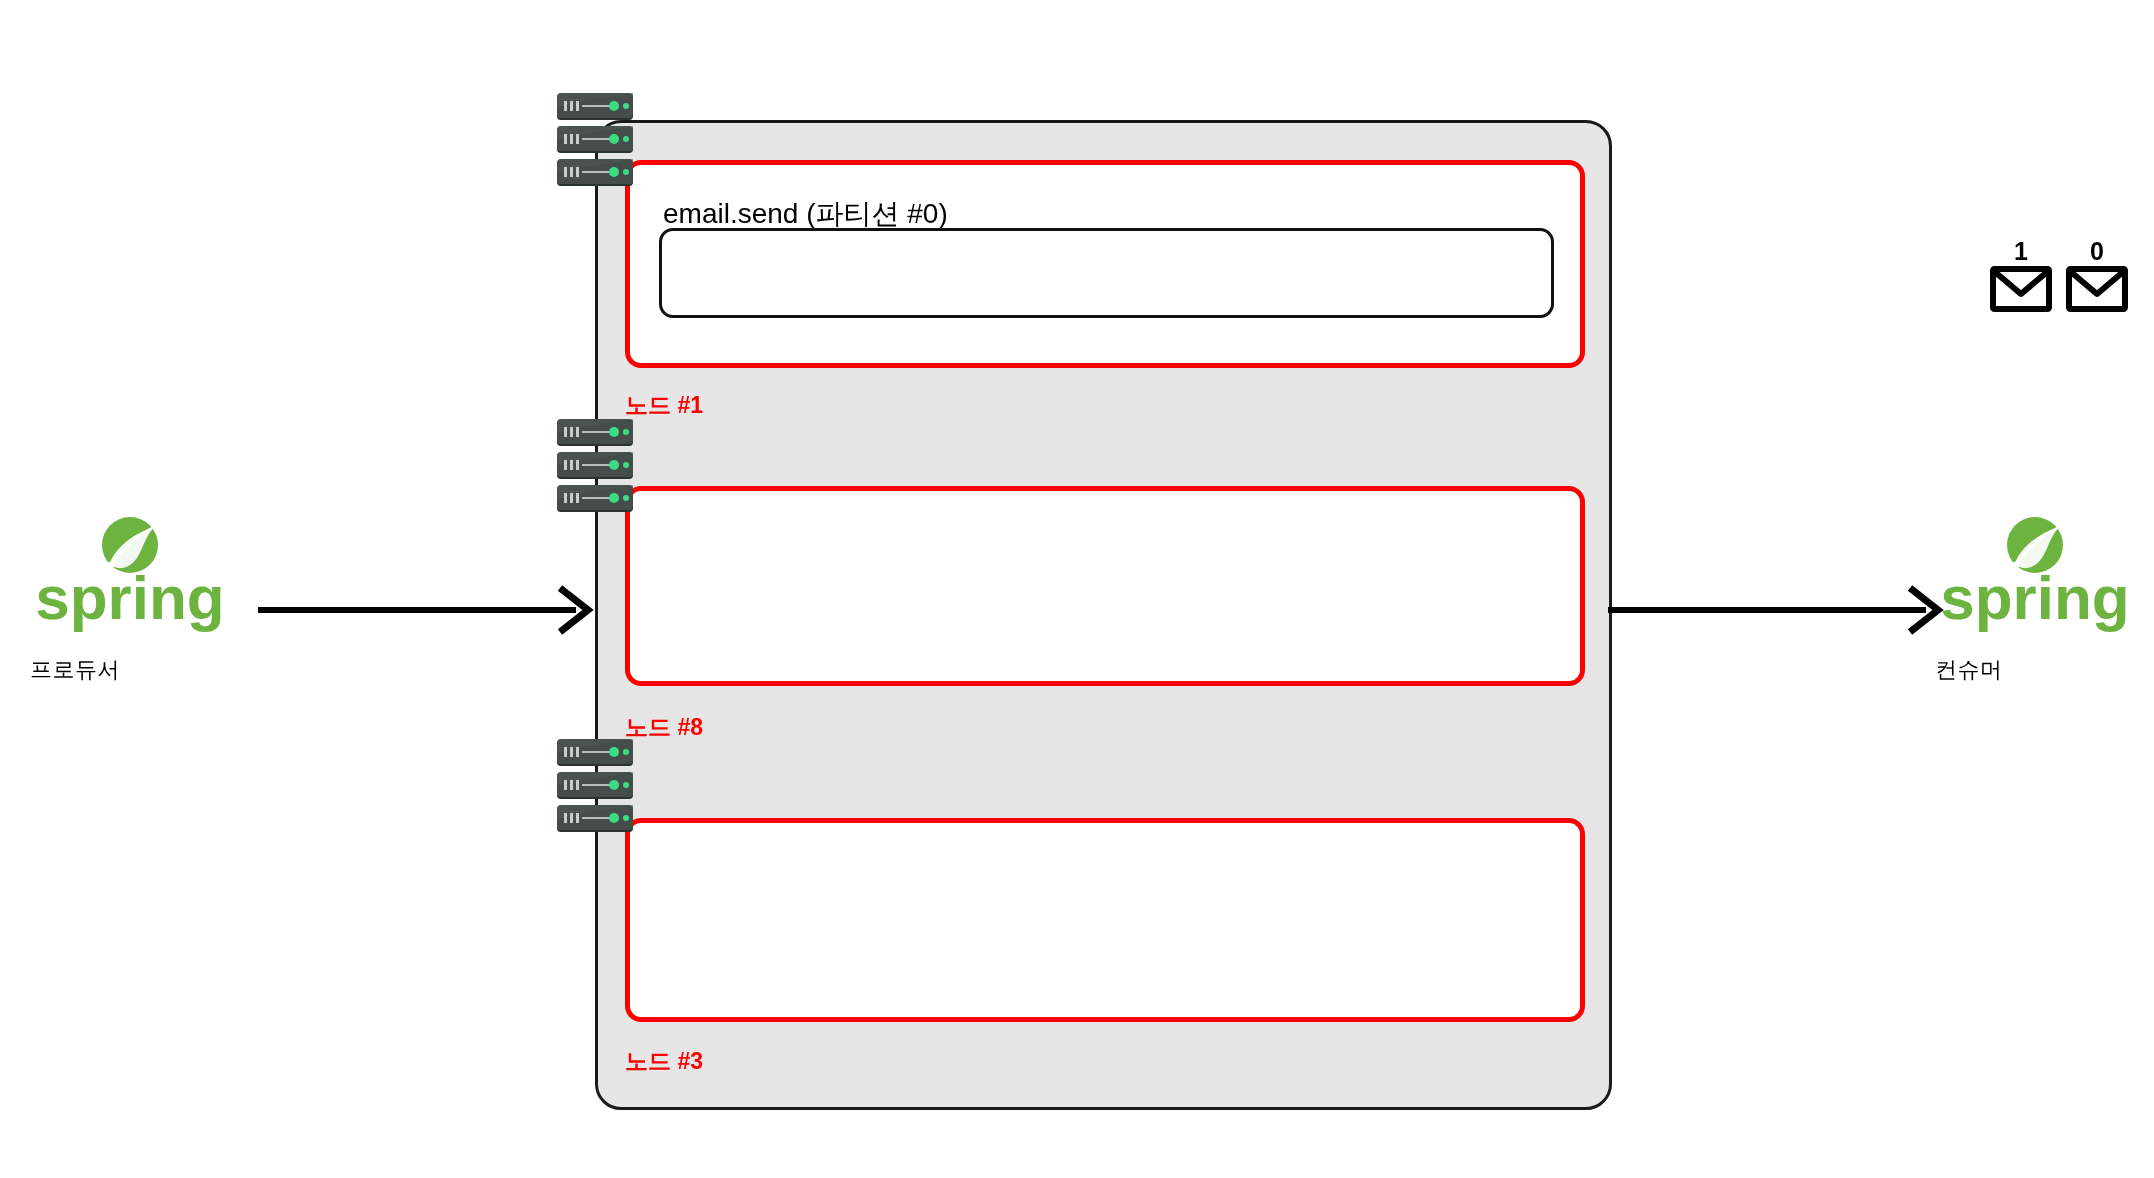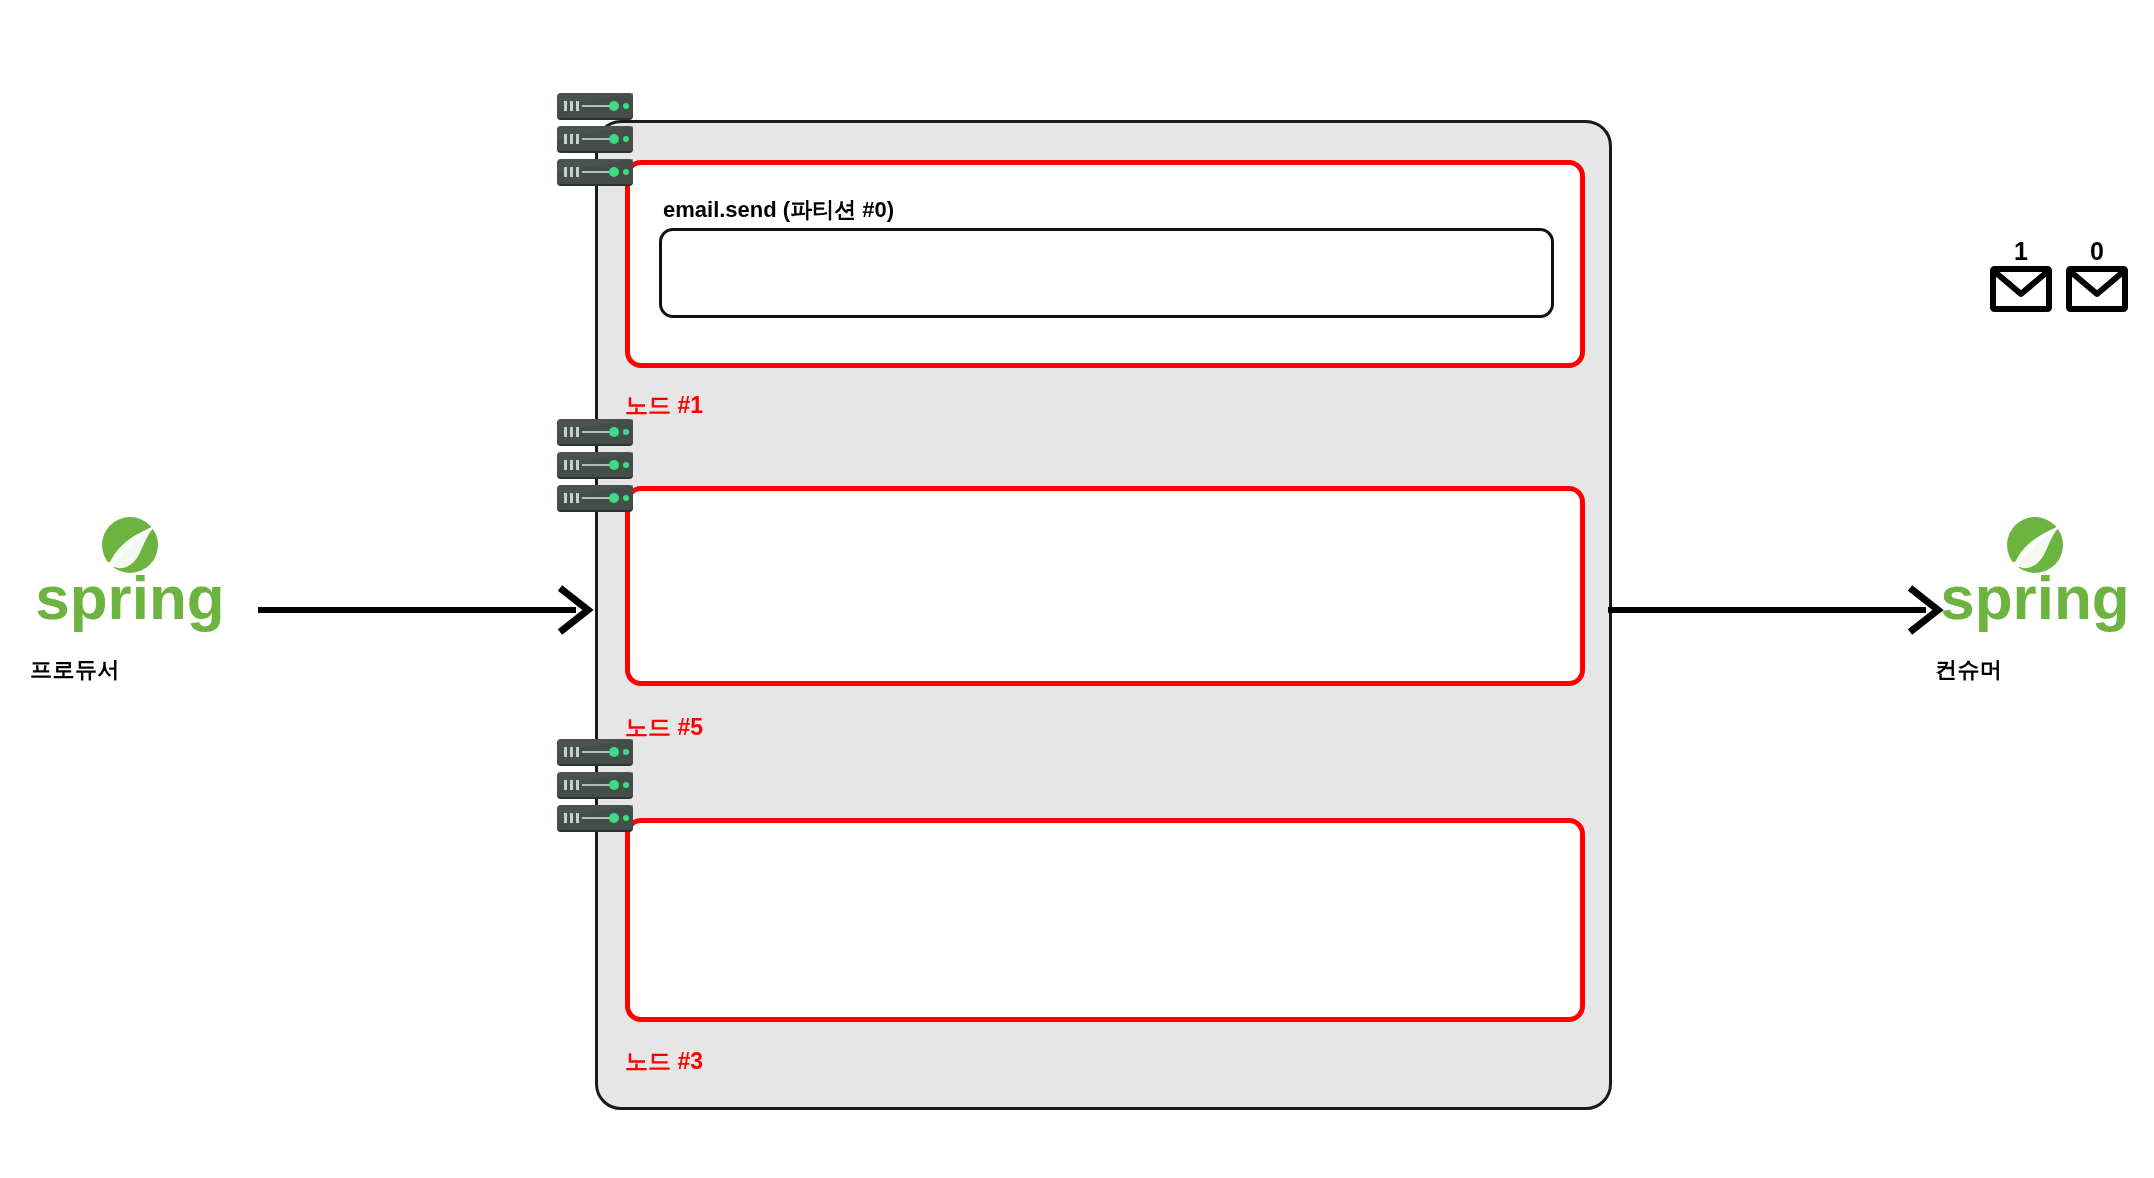--- a/index.html
+++ b/index.html
@@ -32,21 +32,21 @@
   .endpoint-consumer { left: 1935px; top: 515px; }
 
   .spring-logo {
     width: 200px;
     height: 118px;
     display: block;
   }
   .endpoint-caption {
     margin-top: 22px;
     font-size: 22px;
-    font-weight: 700;
+    font-weight: 400;
     color: #000000;
     letter-spacing: 0.5px;
     white-space: nowrap;
   }
 
   
   .flow-arrow {
     position: absolute;
     height: 60px;
   }
@@ -90,22 +90,22 @@
   }
   .node-label-1 { top: 390px; }
   .node-label-2 { top: 712px; }
   .node-label-3 { top: 1046px; }
 
   
   .topic-title {
     position: absolute;
     left: 663px;
     top: 195px;
-    font-size: 22px;
-    font-weight: 700;
+    font-size: 28px;
+    font-weight: 400;
     color: #000000;
     white-space: nowrap;
   }
   .topic-box {
     position: absolute;
     left: 659px;
     top: 228px;
     width: 895px;
     height: 90px;
     background: #ffffff;
@@ -193,21 +193,21 @@
       <svg class="envelope-icon" viewBox="0 0 62 46">
         <rect x="3" y="3" width="56" height="40" rx="1.5" fill="#ffffff" stroke="#000000" stroke-width="6"></rect>
         <polyline points="5,6 31,28 57,6" fill="none" stroke="#000000" stroke-width="6" stroke-linejoin="round"></polyline>
       </svg>
     </div>
   </div>
 
   <div class="node-label node-label-1">노드 #1</div>
 
   <div class="node-box node-2"></div>
-  <div class="node-label node-label-2">노드 #5</div>
+  <div class="node-label node-label-2">노드 #8</div>
 
   <div class="node-box node-3"></div>
   <div class="node-label node-label-3">노드 #3</div>
 
   <svg class="server-rack server-1" viewBox="0 0 88 100">
     <g>
       <rect x="3" y="2" width="76" height="26" rx="4" fill="#2b3331"></rect>
       <rect x="3" y="1" width="76" height="25" rx="4" fill="#4a5350"></rect>
       <path d="M 3 14 L 79 1 L 79 26 L 3 26 Z" fill="#3f4845" opacity="0.55"></path>
       <rect x="10" y="9" width="3" height="10" fill="#c9cecd"></rect>

